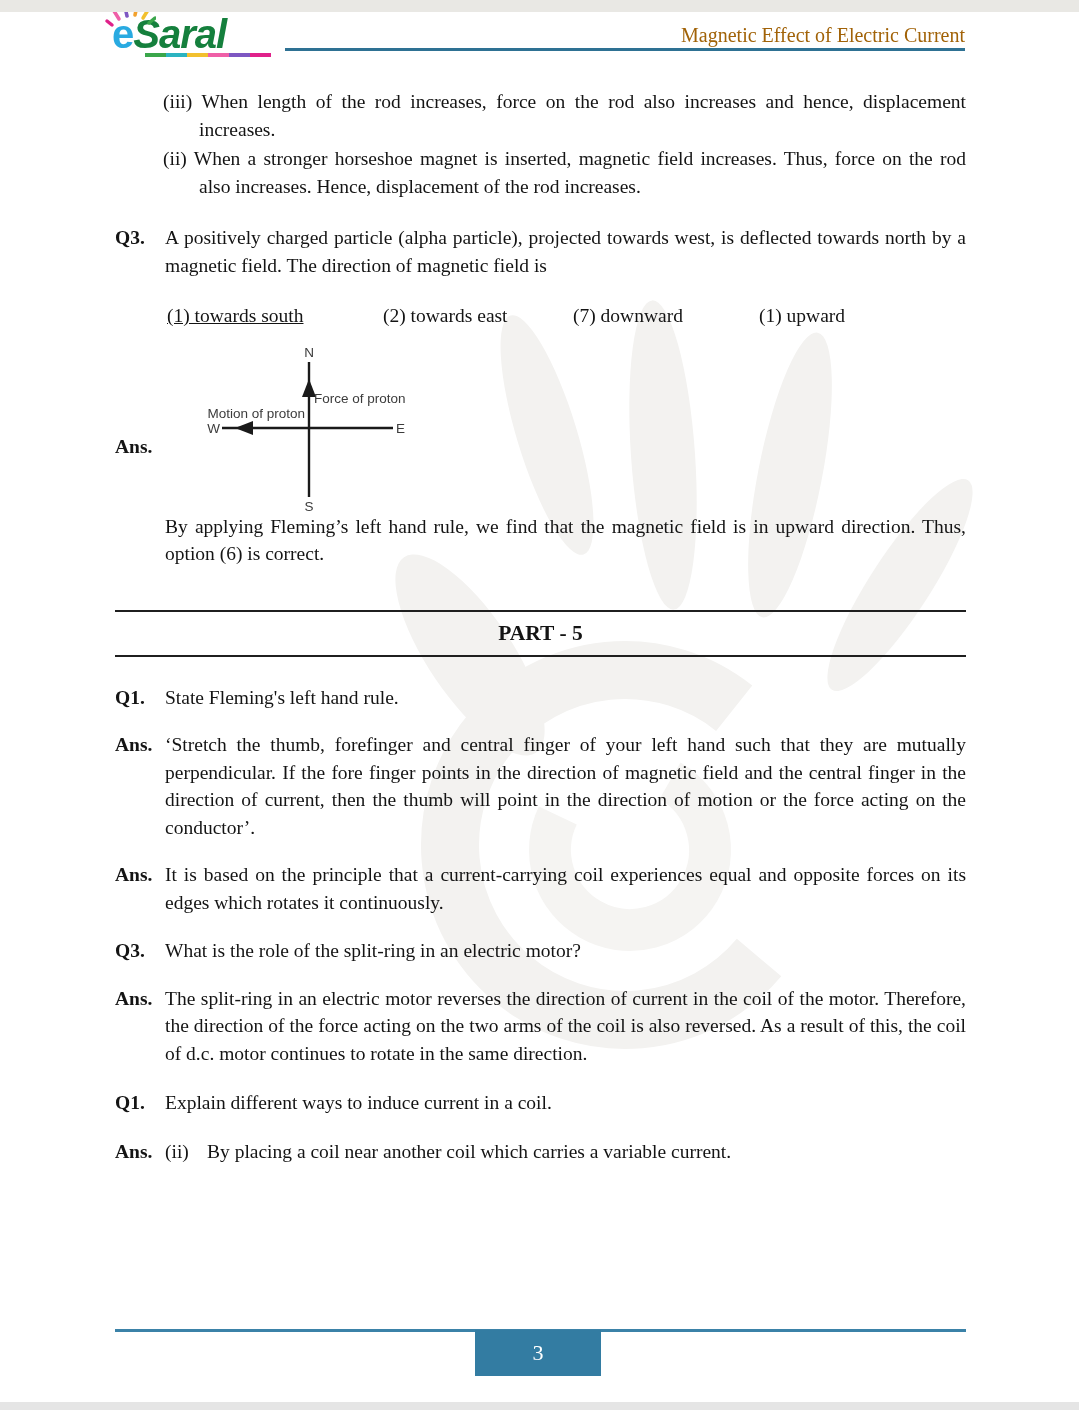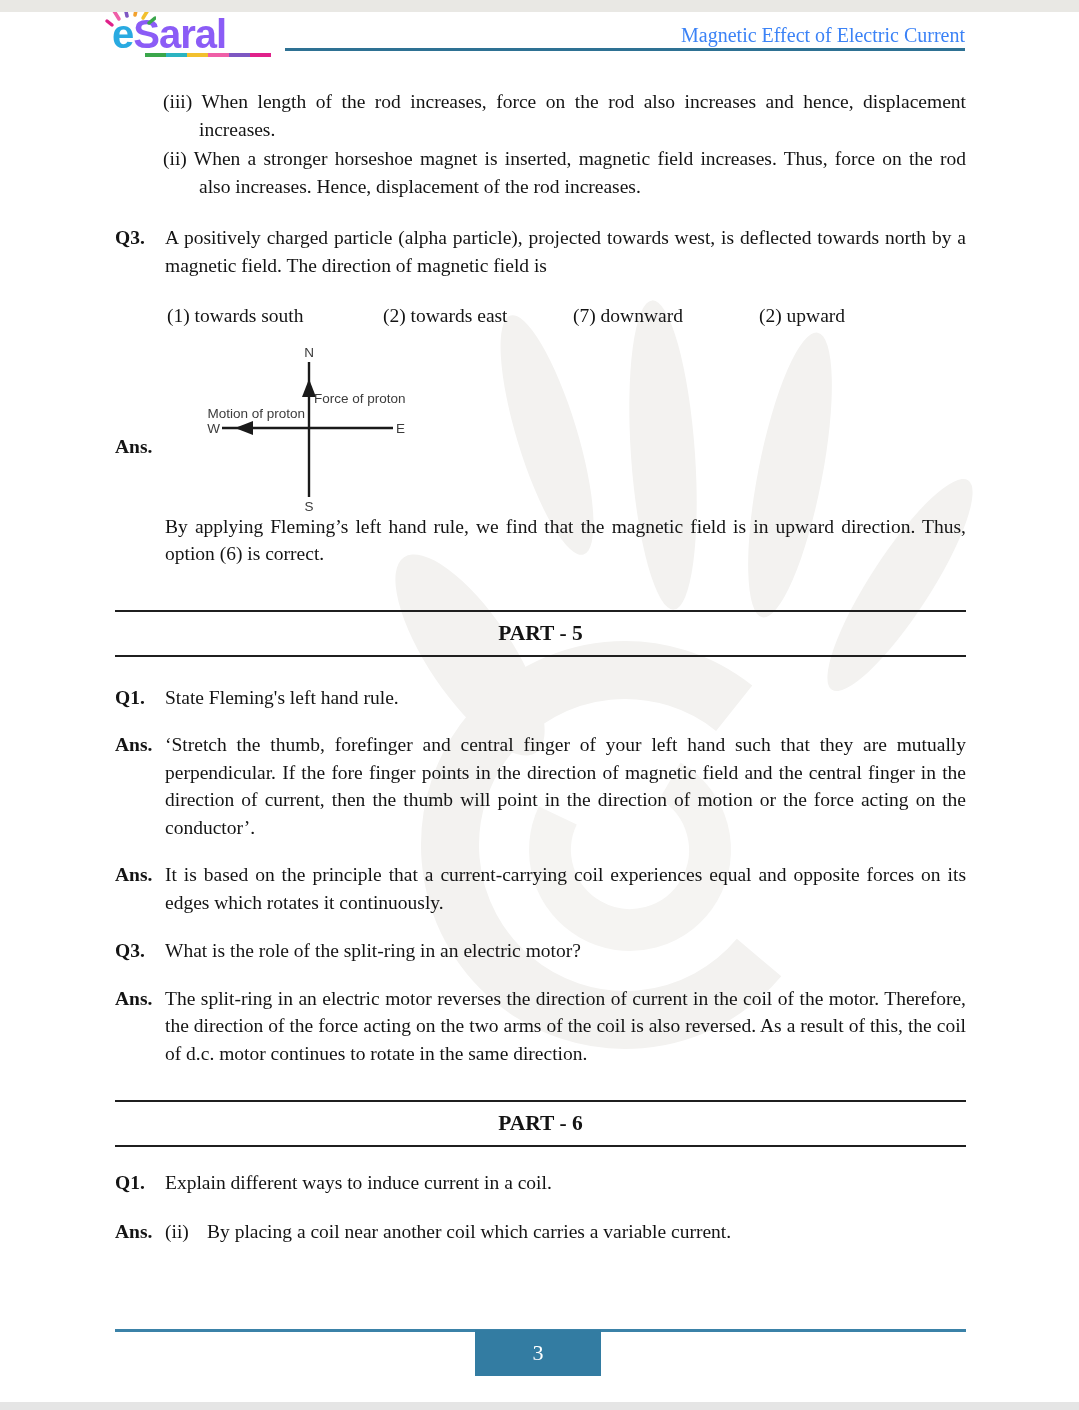--- a/index.html
+++ b/index.html
@@ -11,40 +11,40 @@
   .strip-bottom{position:absolute;bottom:0;left:0;right:0;height:8px;background:#e5e5e5;z-index:3;}
 
   
   .watermark{position:absolute;left:395px;top:295px;z-index:0;pointer-events:none;}
 
   
   .header{position:absolute;top:12px;left:0;right:0;height:52px;z-index:2;}
   .logo{position:absolute;left:112px;top:0;width:170px;height:48px;}
   .logo-text{font-family:"Liberation Sans", sans-serif;font-weight:bold;font-size:40px;line-height:44px;letter-spacing:-1px;white-space:nowrap;}
   .logo-e{color:#29aae1;}
-  .logo-saral{color:#8b5cf6;}
+  .logo-saral{color:#15803d;font-style:italic;}
   .logo-rays{position:absolute;left:-8px;top:-7px;}
   .logo-underline{position:absolute;left:33px;top:41px;width:126px;height:4px;display:flex;}
   .logo-underline div{flex:1;height:100%;}
   .seg1{background:#3aa64b;}.seg2{background:#2bb3c0;}.seg3{background:#f2c02e;}
   .seg4{background:#ef5fa7;}.seg5{background:#7e57c2;}.seg6{background:#e0218a;}
-  .header-title{position:absolute;right:114px;top:12px;font-size:20px;color:#3b82f6;white-space:nowrap;}
+  .header-title{position:absolute;right:114px;top:12px;font-size:20px;color:#a16207;white-space:nowrap;}
   .header-line{position:absolute;left:285px;right:114px;top:36px;height:3px;background:#2e7193;}
 
   
   .content{position:absolute;left:115px;top:76px;width:851px;z-index:1;font-size:19.5px;line-height:27.5px;}
   .content{padding-top:12px;}
   .sub{margin-left:48px;padding-left:36px;text-indent:-36px;text-align:justify;}
   .sub+.sub{margin-top:2px;}
   .qa{display:flex;}
   .ql{width:50px;flex:none;font-weight:bold;}
   .qb{flex:1;text-align:justify;}
   .mt-q3{margin-top:24px;}
   .options{padding-left:52px;margin-top:23px;white-space:nowrap;}
-  .opt1{display:inline-block;width:216px;}
+  .opt1{display:inline-block;width:216px;text-decoration:underline;}
   .opt2{display:inline-block;width:190px;}
   .opt3{display:inline-block;width:186px;}
   .diagram-block{position:relative;height:168px;margin-top:15px;}
   .ans-float{position:absolute;left:0;top:88px;font-weight:bold;}
   .diagram-svg{position:absolute;left:82px;top:0;}
   .diag-label{font-family:"Liberation Sans", sans-serif;font-size:13.5px;fill:#3c3c3c;}
   .answer-indent{margin-left:50px;text-align:justify;}
   .part-divider{margin-top:42px;border-top:2px solid #1f1f1f;border-bottom:2px solid #1f1f1f;
     text-align:center;font-weight:bold;font-size:21.5px;line-height:26px;padding:8px 0 9px;}
   .part-divider.p6{margin-top:33px;}
@@ -105,21 +105,21 @@
 
   <div class="sub">(iii) When length of the rod increases, force on the rod also increases and hence, displacement increases.</div>
   <div class="sub">(ii) When a stronger horseshoe magnet is inserted, magnetic field increases. Thus, force on the rod also increases. Hence, displacement of the rod increases.</div>
 
   <div class="qa mt-q3">
     <div class="ql">Q3.</div>
     <div class="qb">A positively charged particle (alpha particle), projected towards west, is deflected towards north by a magnetic field. The direction of magnetic field is</div>
   </div>
 
   <div class="options">
-    <span class="opt1">(1) towards south</span><span class="opt2">(2) towards east</span><span class="opt3">(7) downward</span><span class="opt4">(2) upward</span>
+    <span class="opt1">(1) towards south</span><span class="opt2">(2) towards east</span><span class="opt3">(7) downward</span><span class="opt4">(1) upward</span>
   </div>
 
   <div class="diagram-block">
     <div class="ans-float">Ans.</div>
     <svg class="diagram-svg" width="220" height="168" viewBox="0 0 220 168">
       <line x1="112" y1="17" x2="112" y2="152" stroke="#1a1a1a" stroke-width="2.4"></line>
       <line x1="25" y1="83" x2="196" y2="83" stroke="#1a1a1a" stroke-width="2.4"></line>
       <polygon points="105,52 119,52 112,34" fill="#1a1a1a"></polygon>
       <polygon points="56,76 56,90 38,83" fill="#1a1a1a"></polygon>
       <text class="diag-label" x="112" y="12" text-anchor="middle">N</text>
@@ -151,21 +151,20 @@
 
   <div class="qa mt21">
     <div class="ql">Q3.</div>
     <div class="qb">What is the role of the split-ring in an electric motor?</div>
   </div>
   <div class="qa mt20">
     <div class="ql">Ans.</div>
     <div class="qb">The split-ring in an electric motor reverses the direction of current in the coil of the motor. Therefore, the direction of the force acting on the two arms of the coil is also reversed.  As a result of this, the coil of d.c. motor continues to rotate in the same direction.</div>
   </div>
 
-  <div class="part-divider p6">PART - 6</div>
 
   <div class="qa mt22">
     <div class="ql">Q1.</div>
     <div class="qb">Explain different ways to induce current in a coil.</div>
   </div>
   <div class="qa mt21">
     <div class="ql">Ans.</div>
     <div class="qb ansline">
       <div><span class="mk">(ii)</span><span>By placing a coil near another coil which carries a variable current.</span></div>
     </div>

